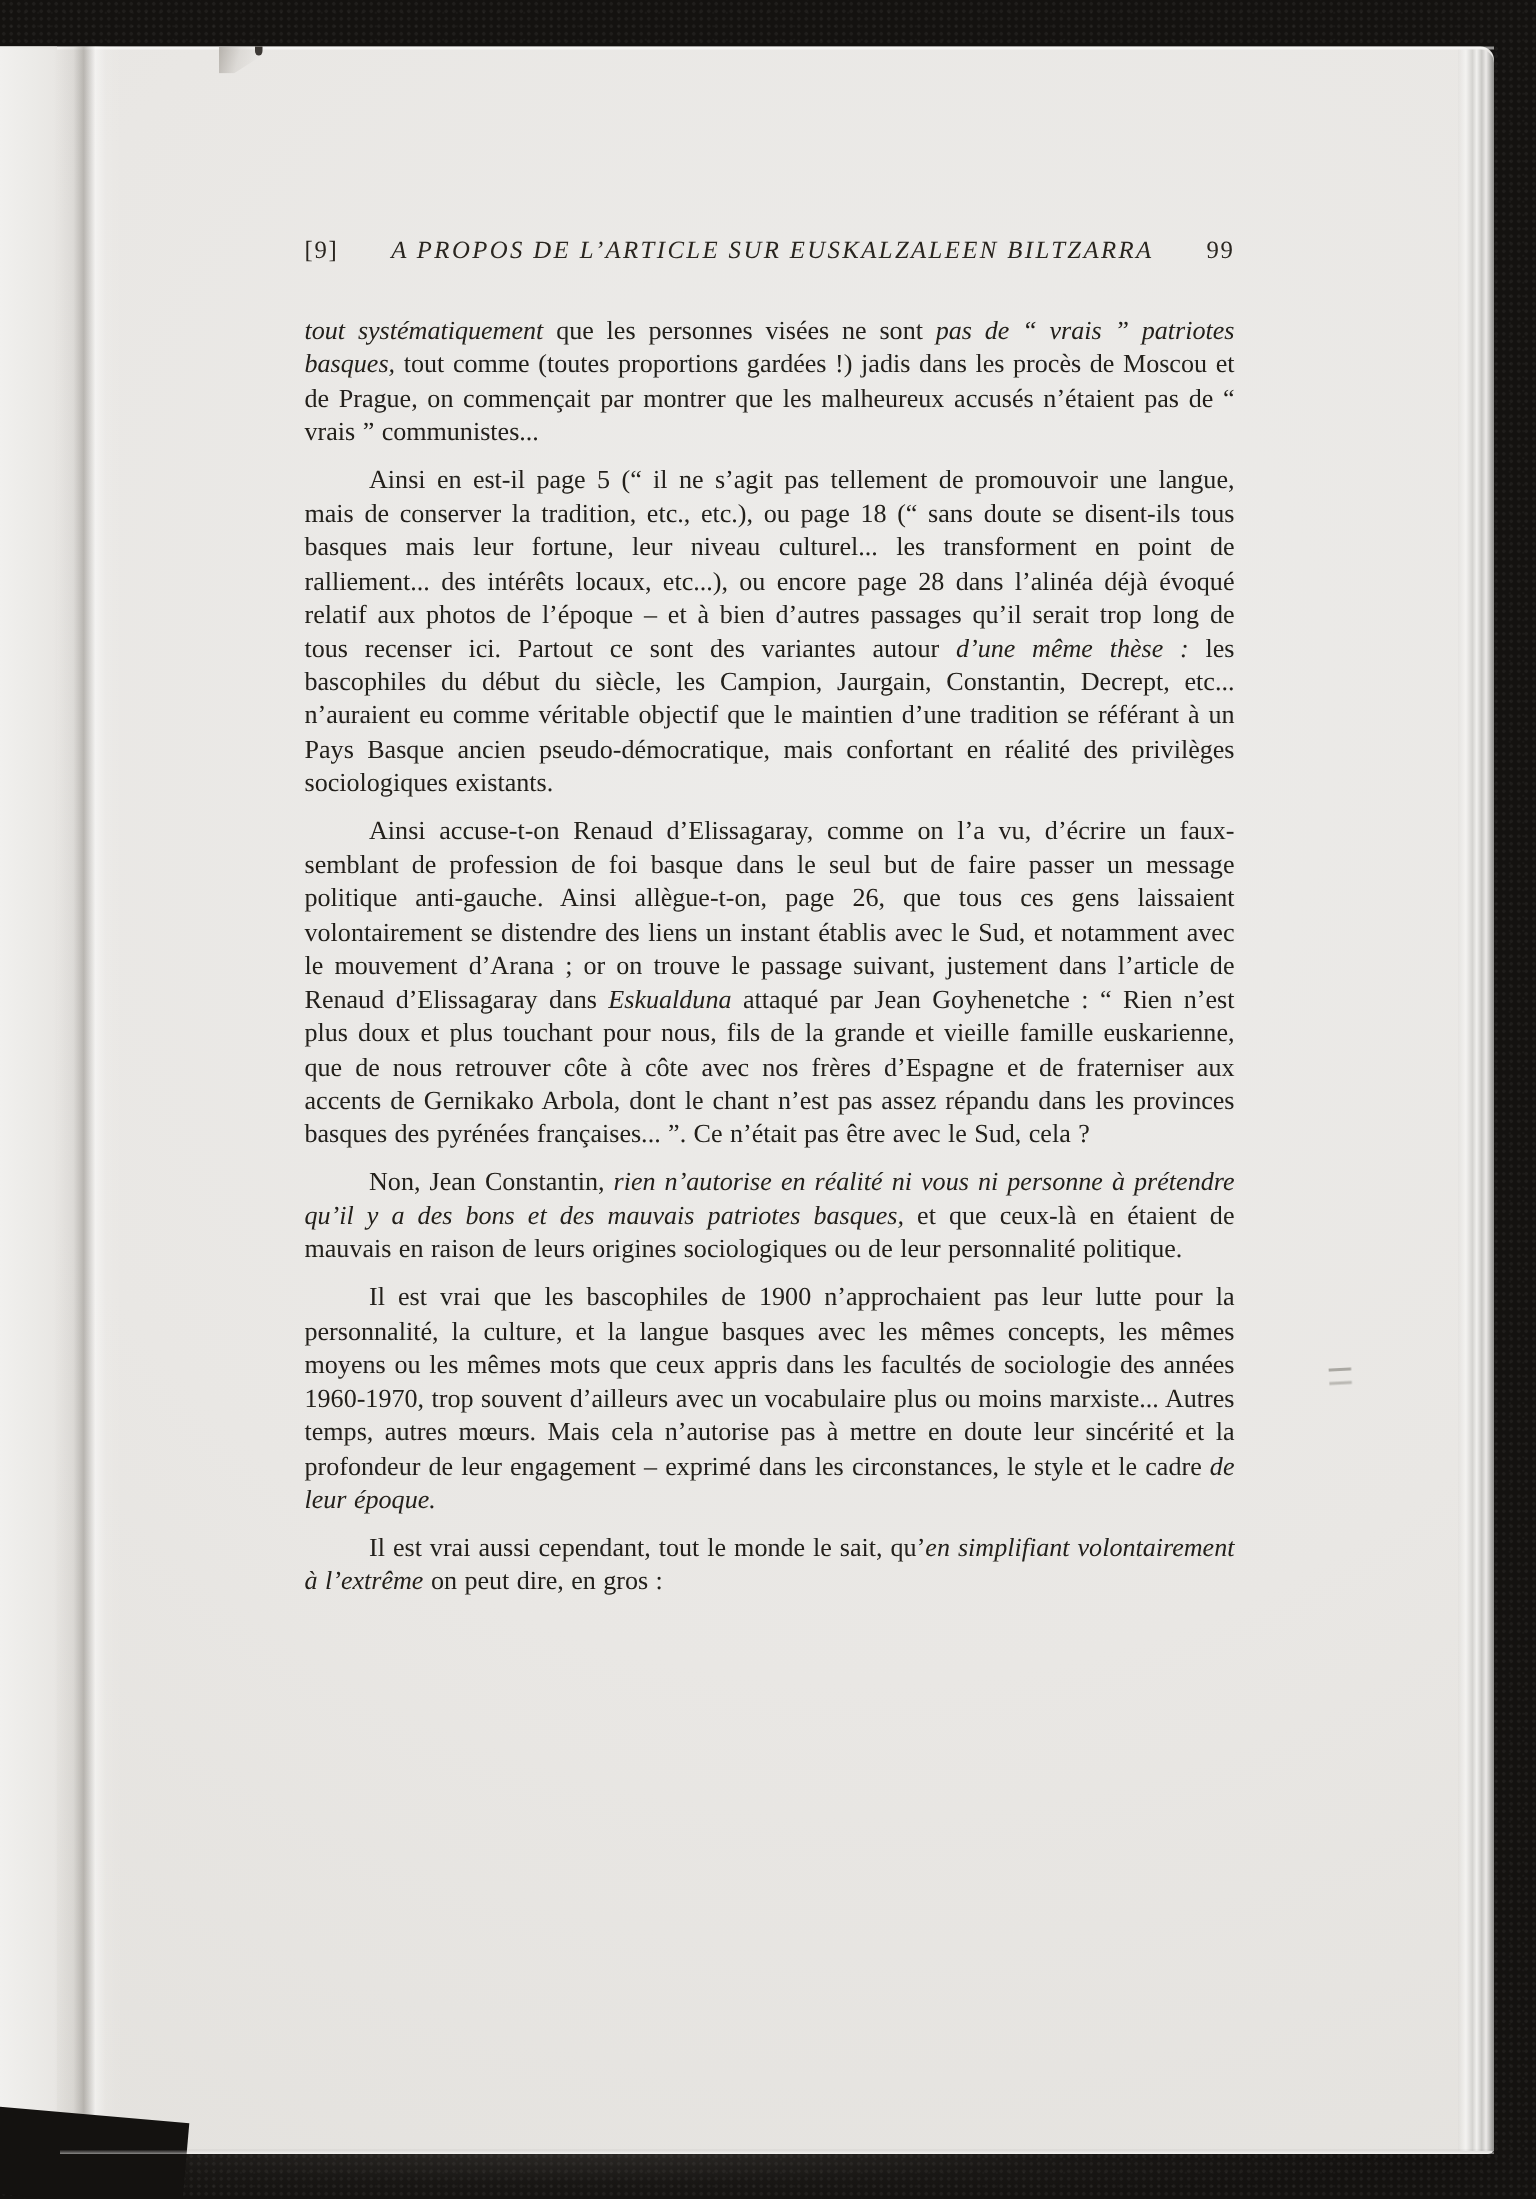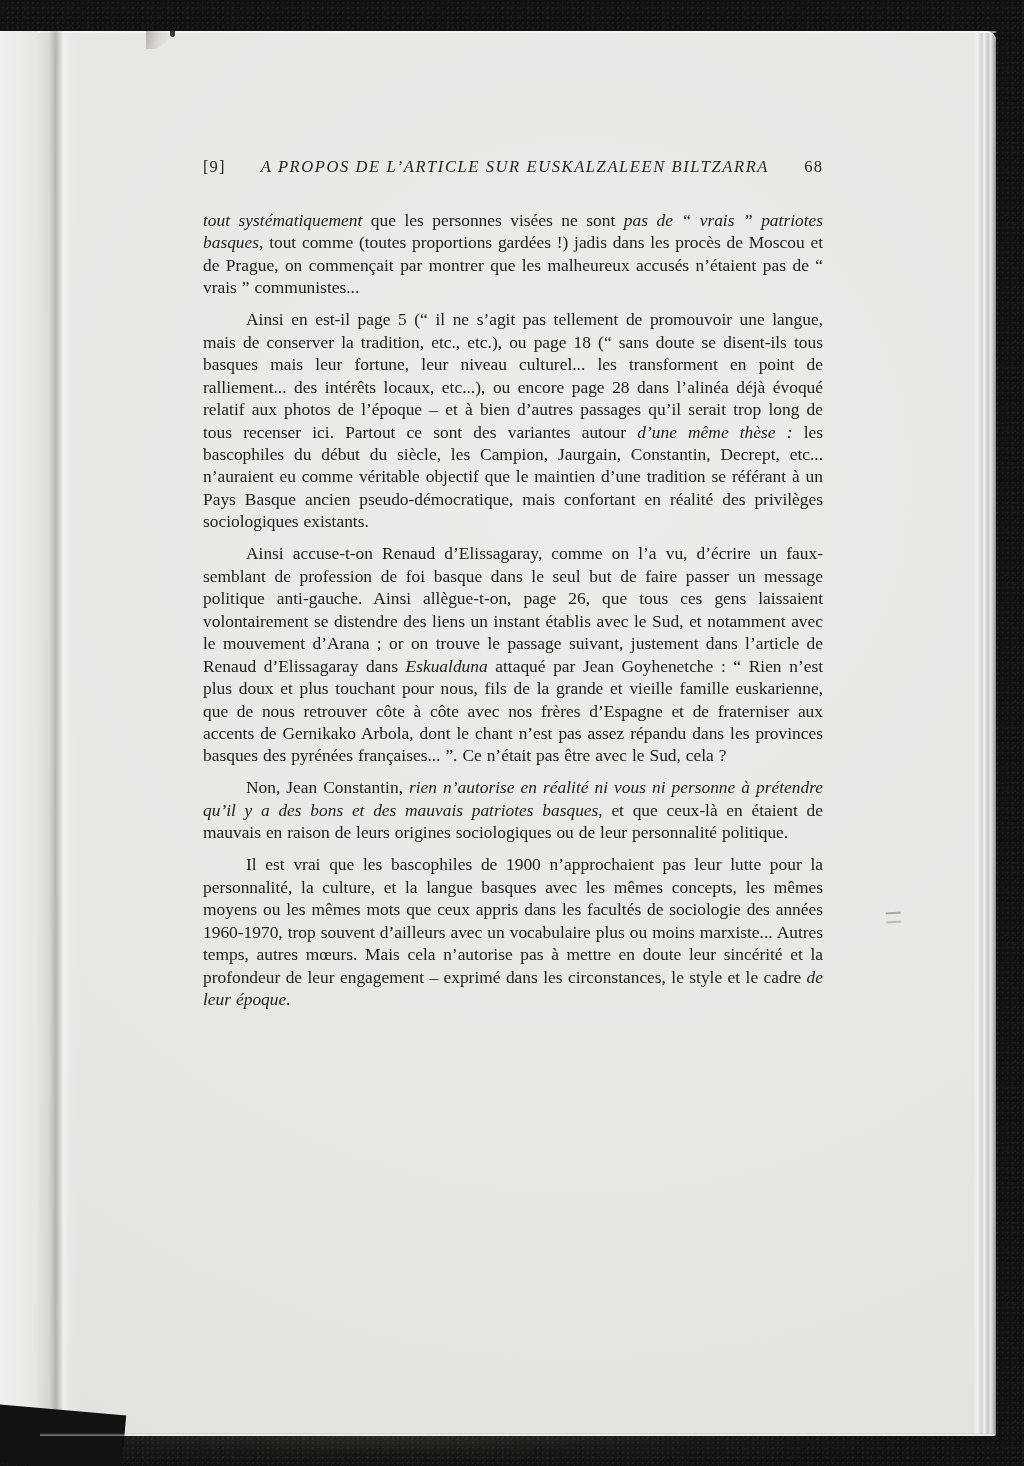--- a/index.html
+++ b/index.html
@@ -136,24 +136,25 @@
   <div class="right-page-edges"></div>
   <div class="corner-fold"></div>
   <div class="corner-dot"></div>
   <div class="bottomleft-wedge"></div>
   <div class="bottom-edge-line"></div>
 </div>
 
 <div class="running-head">
   <span>[9]</span>
   <span class="mid">A PROPOS DE L’ARTICLE SUR EUSKALZALEEN BILTZARRA</span>
-  <span>68</span>
+  <span>99</span>
 </div>
 
 <div class="text-column">
     <p><span class="it">tout systématiquement</span><span> que les personnes visées ne sont </span><span class="it">pas de “ vrais ” patriotes basques,</span><span> tout comme (toutes proportions gardées !) jadis dans les procès de Moscou et de Prague, on commençait par montrer que les malheureux accusés n’étaient pas de “ vrais ” communistes...</span></p>
     <p><span>Ainsi en est-il page 5 (“ il ne s’agit pas tellement de promouvoir une langue, mais de conserver la tradition, etc., etc.), ou page 18 (“ sans doute se disent-ils tous basques mais leur fortune, leur niveau culturel... les transforment en point de ralliement... des intérêts locaux, etc...), ou encore page 28 dans l’alinéa déjà évoqué relatif aux photos de l’époque – et à bien d’autres passages qu’il serait trop long de tous recenser ici. Partout ce sont des variantes autour </span><span class="it">d’une même thèse :</span><span> les bascophiles du début du siècle, les Campion, Jaurgain, Constantin, Decrept, etc... n’auraient eu comme véritable objectif que le maintien d’une tradition se référant à un Pays Basque ancien pseudo-démocratique, mais confortant en réalité des privilèges sociologiques existants.</span></p>
     <p><span>Ainsi accuse-t-on Renaud d’Elissagaray, comme on l’a vu, d’écrire un faux-semblant de profession de foi basque dans le seul but de faire passer un message politique anti-gauche. Ainsi allègue-t-on, page 26, que tous ces gens laissaient volontairement se distendre des liens un instant établis avec le Sud, et notamment avec le mouvement d’Arana ; or on trouve le passage suivant, justement dans l’article de Renaud d’Elissagaray dans </span><span class="it">Eskualduna</span><span> attaqué par Jean Goyhenetche : “ Rien n’est plus doux et plus touchant pour nous, fils de la grande et vieille famille euskarienne, que de nous retrouver côte à côte avec nos frères d’Espagne et de fraterniser aux accents de Gernikako Arbola, dont le chant n’est pas assez répandu dans les provinces basques des pyrénées françaises... ”. Ce n’était pas être avec le Sud, cela ?</span></p>
     <p><span>Non, Jean Constantin, </span><span class="it">rien n’autorise en réalité ni vous ni personne à prétendre qu’il y a des bons et des mauvais patriotes basques,</span><span> et que ceux-là en étaient de mauvais en raison de leurs origines sociologiques ou de leur personnalité politique.</span></p>
     <p><span>Il est vrai que les bascophiles de 1900 n’approchaient pas leur lutte pour la personnalité, la culture, et la langue basques avec les mêmes concepts, les mêmes moyens ou les mêmes mots que ceux appris dans les facultés de sociologie des années 1960-1970, trop souvent d’ailleurs avec un vocabulaire plus ou moins marxiste... Autres temps, autres mœurs. Mais cela n’autorise pas à mettre en doute leur sincérité et la profondeur de leur engagement – exprimé dans les circonstances, le style et le cadre </span><span class="it">de leur époque.</span></p>
+    <p><span>Il est vrai aussi cependant, tout le monde le sait, qu’</span><span class="it">en simplifiant volontairement à l’extrême</span><span> on peut dire, en gros :</span></p>
   </div>
 
 <div class="pencil-mark"></div>
 
 </body></html>

